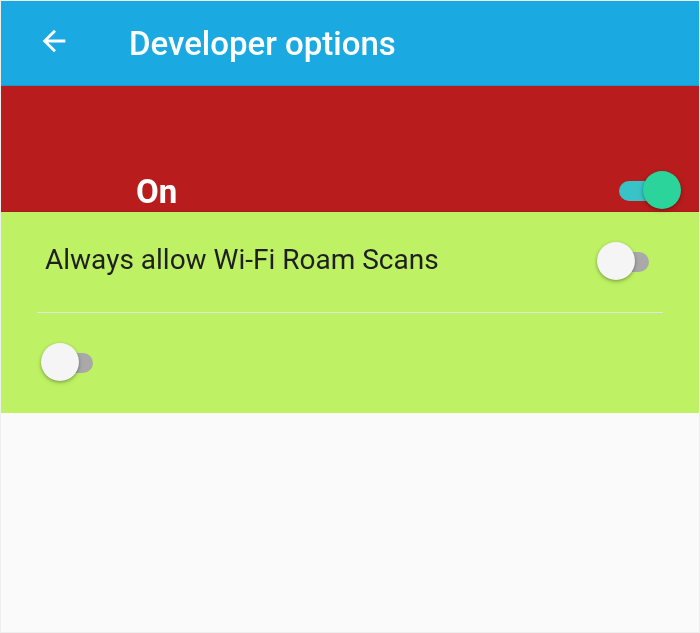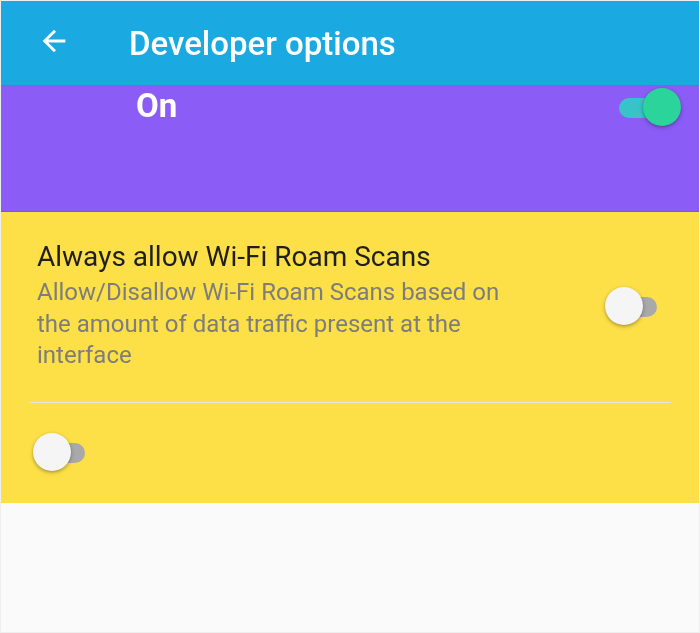--- a/index.html
+++ b/index.html
@@ -25,24 +25,24 @@
       cursor: pointer;
     }
     .back-icon svg { width: 34px; height: 34px; fill: #fff; }
     .title {
       color: #fff;
       font-size: 33px;
       font-weight: 500;
       margin-left: 54px;
     }
     .master-row {
-      background: #8b5cf6;
+      background: #b91c1c;
       height: 126px;
       display: flex;
-      align-items: flex-start;
+      align-items: flex-end;
       padding-left: 135px;
       padding-right: 24px;
       border-bottom: 1px solid rgba(0,0,0,0.08);
     }
     .master-label {
       color: #fff;
       font-size: 33px;
       font-weight: 700;
       flex: 1;
     }
@@ -66,22 +66,22 @@
       top: 2px;
       width: 38px; height: 38px;
       border-radius: 50%;
       box-shadow: 0 1px 3px rgba(0,0,0,0.25), 0 2px 5px rgba(0,0,0,0.15);
     }
     .toggle.on .toggle-track { background: #38c3c8; }
     .toggle.on .toggle-thumb { right: -6px; background: #2ad49a; }
     .toggle.off .toggle-track { background: #a9a9a9; }
     .toggle.off .toggle-thumb { left: -4px; background: #f5f5f5; }
     .list {
-      background: #fde047;
-      padding: 0 28px;
+      background: #bef264;
+      padding: 0 36px;
     }
     .item {
       display: flex;
       align-items: center;
       padding: 28px 6px 30px 8px;
       border-bottom: 1px solid #e4e4e4;
       cursor: pointer;
     }
     .item:last-child { border-bottom: none; }
     .item-text {
@@ -122,21 +122,20 @@
     <div class="toggle-track"></div>
     <div class="toggle-thumb"></div>
   </div>
 </div>
 
 <div class="list">
 
   <div class="item">
     <div class="item-text">
       <div class="item-title">Always allow Wi-Fi Roam Scans</div>
-      <div class="item-desc">Allow/Disallow Wi-Fi Roam Scans based on the amount of data traffic present at the interface</div>
     </div>
     <div class="toggle off">
       <div class="toggle-track"></div>
       <div class="toggle-thumb"></div>
     </div>
   </div>
 
   <div class="item">
     <div class="toggle off">
       <div class="toggle-track"></div>

